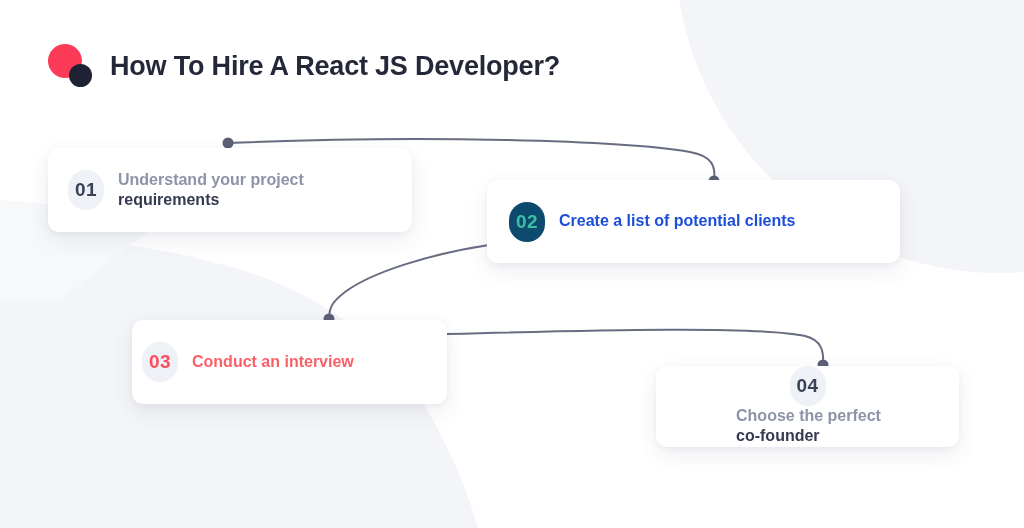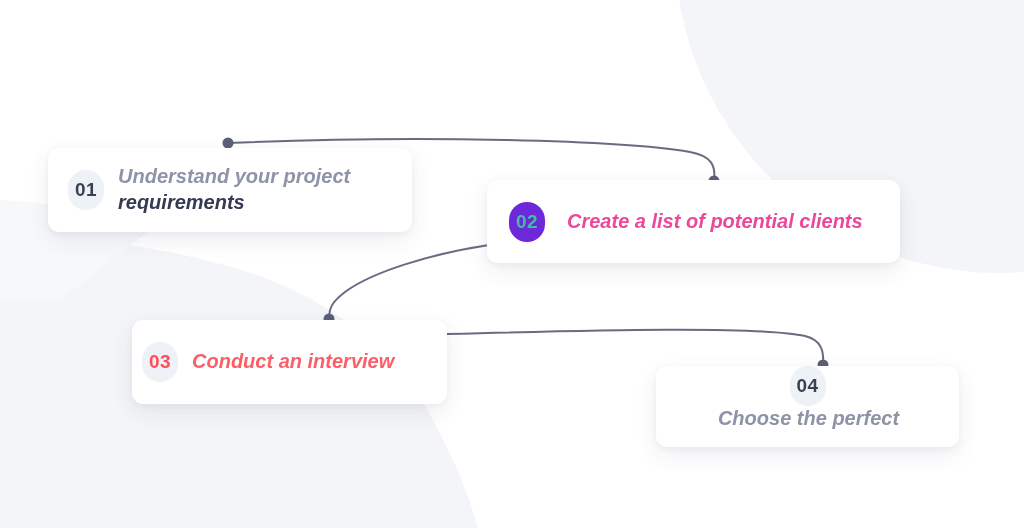--- a/index.html
+++ b/index.html
@@ -94,40 +94,39 @@
     font-size:19px;
     font-weight:bold;
     letter-spacing:0.4px;
     display:flex;
     align-items:center;
     justify-content:center;
     width:36px;
     height:40px;
   }
   .card-text {
-    font-size:20px;
+    font-size:16px;
     font-weight:bold;
     line-height:1.28;
     white-space:nowrap;
-    font-style:italic;
   }
   .line-1 { display:block; font-weight:normal; }
   .line-2 { display:block; font-weight:bold; }
 
   
   #card-1 { left:48px;  top:148px; width:364px; height:84px; padding:0 20px; }
   #card-1 .badge     { color:#3b4056; }
   #card-1 .card-text { margin-left:14px; }
   #card-1 .line-1    { color:#8e93a8; font-weight:bold; }
   #card-1 .line-2    { color:#353a50; }
 
   
   #card-2 { left:487px; top:180px; width:413px; height:83px; padding:0 22px; }
-  #card-2 .badge     { color:#3ebfa5; background:#6d28d9; }
-  #card-2 .card-text { margin-left:22px; color:#ec4899; }
+  #card-2 .badge     { color:#3ebfa5; background:#0c4a6e; }
+  #card-2 .card-text { margin-left:14px; color:#1d4ed8; }
 
   
   #card-3 { left:132px; top:320px; width:315px; height:84px; padding:0 10px; }
   #card-3 .badge     { color:#fb4d5c; background:#eef1f6; }
   #card-3 .card-text { margin-left:14px; color:#fb6068; font-weight:bold; }
 
   
   #card-4 { left:656px; top:366px; width:303px; height:81px; padding:0 22px;flex-direction:column; }
   #card-4 .badge     { color:#3b4056; }
   #card-4 .card-text { margin-left:2px; }
@@ -145,20 +144,27 @@
 
     <path fill="#f4f5f8" d="M -40,236
              C 60,232 150,244 235,268
              C 330,296 395,352 432,418
              C 452,455 468,492 478,528
              L -40,528 Z"></path>
 
     <path fill="#f7f8fa" d="M -40,200 C 40,198 100,210 150,230 L 60,300 L -40,300 Z"></path>
   </svg>
 
+  <div class="header">
+    <div class="logo-mark">
+      <span class="logo-dot-red"></span>
+      <span class="logo-dot-dark"></span>
+    </div>
+    <h1 class="page-title">How To Hire A React JS Developer?</h1>
+  </div>
 
   <svg id="connectors" width="1024" height="528" viewBox="0 0 1024 528" xmlns="http://www.w3.org/2000/svg">
 
     <path d="M 228,143 C 420,135 620,140 690,152 C 712,156 716,166 714,181" fill="none" stroke="#5b6076" stroke-width="2" stroke-linecap="round" opacity="0.92"></path>
 
     <path d="M 489,245 C 430,254 372,272 345,292 C 332,302 329,308 329,319" fill="none" stroke="#5b6076" stroke-width="2" stroke-linecap="round" opacity="0.92"></path>
 
     <path d="M 447,334 C 600,330 760,326 805,336 C 822,340 824,352 823,365" fill="none" stroke="#5b6076" stroke-width="2" stroke-linecap="round" opacity="0.92"></path>
 
     <circle cx="228" cy="143" r="5.5" fill="#5b6076"></circle>
@@ -182,16 +188,17 @@
 
   <div class="card" id="card-3">
     <span class="badge">03</span>
     <span class="card-text">Conduct an interview</span>
   </div>
 
   <div class="card" id="card-4">
     <span class="badge">04</span>
     <span class="card-text">
       <span class="line-1">Choose the perfect</span>
+      <span class="line-2">co-founder</span>
     </span>
   </div>
 
 </div>
 
 </body></html>

